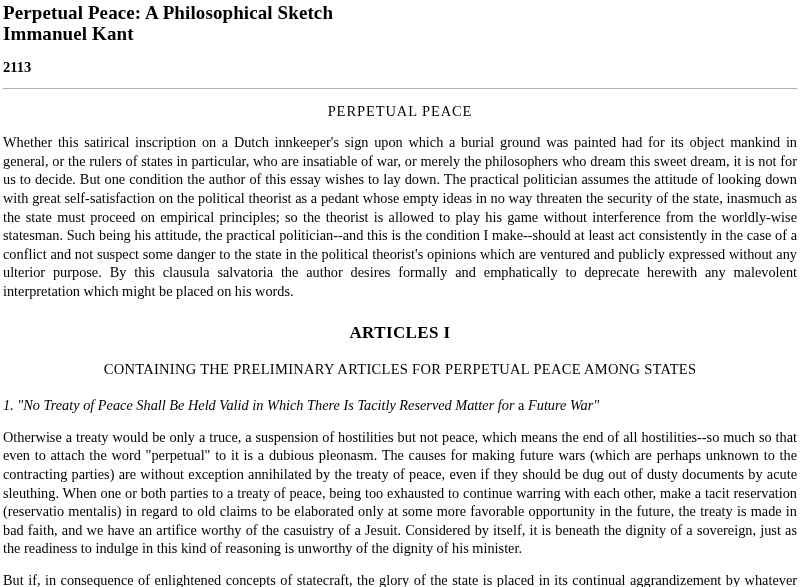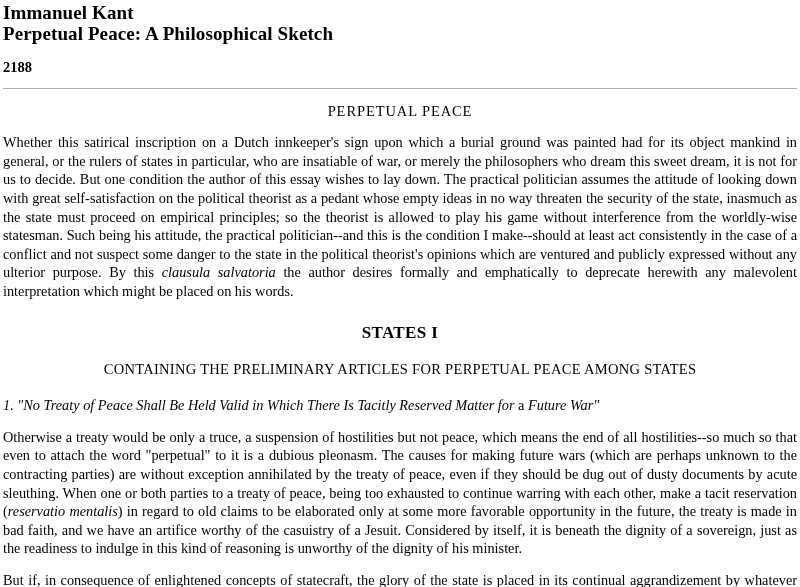--- a/index.html
+++ b/index.html
@@ -78,42 +78,41 @@
     font-size: 14.3px;
     font-style: italic;
     line-height: 1.30;
     text-align: left;
     margin: 18px 0 0 0;
   }
   p.article-heading .roman {
     font-style: normal;
   }
   .it {
-    font-style: italic;
   }
 </style>
 </head>
 <body>
 
 <div class="page">
 
   <h1 class="doc-title">
+    <span class="line">Perpetual Peace: A Philosophical Sketch</span>
     <span class="line">Immanuel Kant</span>
-    <span class="line">Perpetual Peace: A Philosophical Sketch</span>
   </h1>
 
-  <div class="date-line">2188</div>
+  <div class="date-line">2113</div>
 
   <hr class="rule">
 
   <h2 class="centered-title">PERPETUAL PEACE</h2>
 
   <p class="body-text"><span>Whether this satirical inscription on a Dutch innkeeper's sign upon which a burial ground was painted had for its object mankind in general, or the rulers of states in particular, who are insatiable of war, or merely the philosophers who dream this sweet dream, it is not for us to decide. But one condition the author of this essay wishes to lay down. The practical politician assumes the attitude of looking down with great self-satisfaction on the political theorist as a pedant whose empty ideas in no way threaten the security of the state, inasmuch as the state must proceed on empirical principles; so the theorist is allowed to play his game without interference from the worldly-wise statesman. Such being his attitude, the practical politician--and this is the condition I make--should at least act consistently in the case of a conflict and not suspect some danger to the state in the political theorist's opinions which are ventured and publicly expressed without any ulterior purpose. By this </span><span class="it">clausula salvatoria</span><span> the author desires formally and emphatically to deprecate herewith any malevolent interpretation which might be placed on his words.</span></p>
 
-  <h2 class="section-heading">STATES I</h2>
+  <h2 class="section-heading">ARTICLES I</h2>
 
   <h3 class="section-subheading">CONTAINING THE PRELIMINARY ARTICLES FOR PERPETUAL PEACE AMONG STATES</h3>
 
   <p class="article-heading"><span>1.</span><span> "No Treaty of Peace Shall Be Held Valid in Which There Is Tacitly Reserved Matter for </span><span class="roman">a</span><span> Future War"</span></p>
 
   <p class="body-text"><span>Otherwise a treaty would be only a truce, a suspension of hostilities but not peace, which means the end of all hostilities--so much so that even to attach the word "perpetual" to it is a dubious pleonasm. The causes for making future wars (which are perhaps unknown to the contracting parties) are without exception annihilated by the treaty of peace, even if they should be dug out of dusty documents by acute sleuthing. When one or both parties to a treaty of peace, being too exhausted to continue warring with each other, make a tacit reservation (</span><span class="it">reservatio mentalis</span><span>) in regard to old claims to be elaborated only at some more favorable opportunity in the future, the treaty is made in bad faith, and we have an artifice worthy of the casuistry of a Jesuit. Considered by itself, it is beneath the dignity of a sovereign, just as the readiness to indulge in this kind of reasoning is unworthy of the dignity of his minister.</span></p>
 
   <p class="body-text"><span>But if, in consequence of enlightened concepts of statecraft, the glory of the state is placed in its continual aggrandizement by whatever means, my conclusion will appear merely academic and pedantic.</span></p>
 
 </div>

